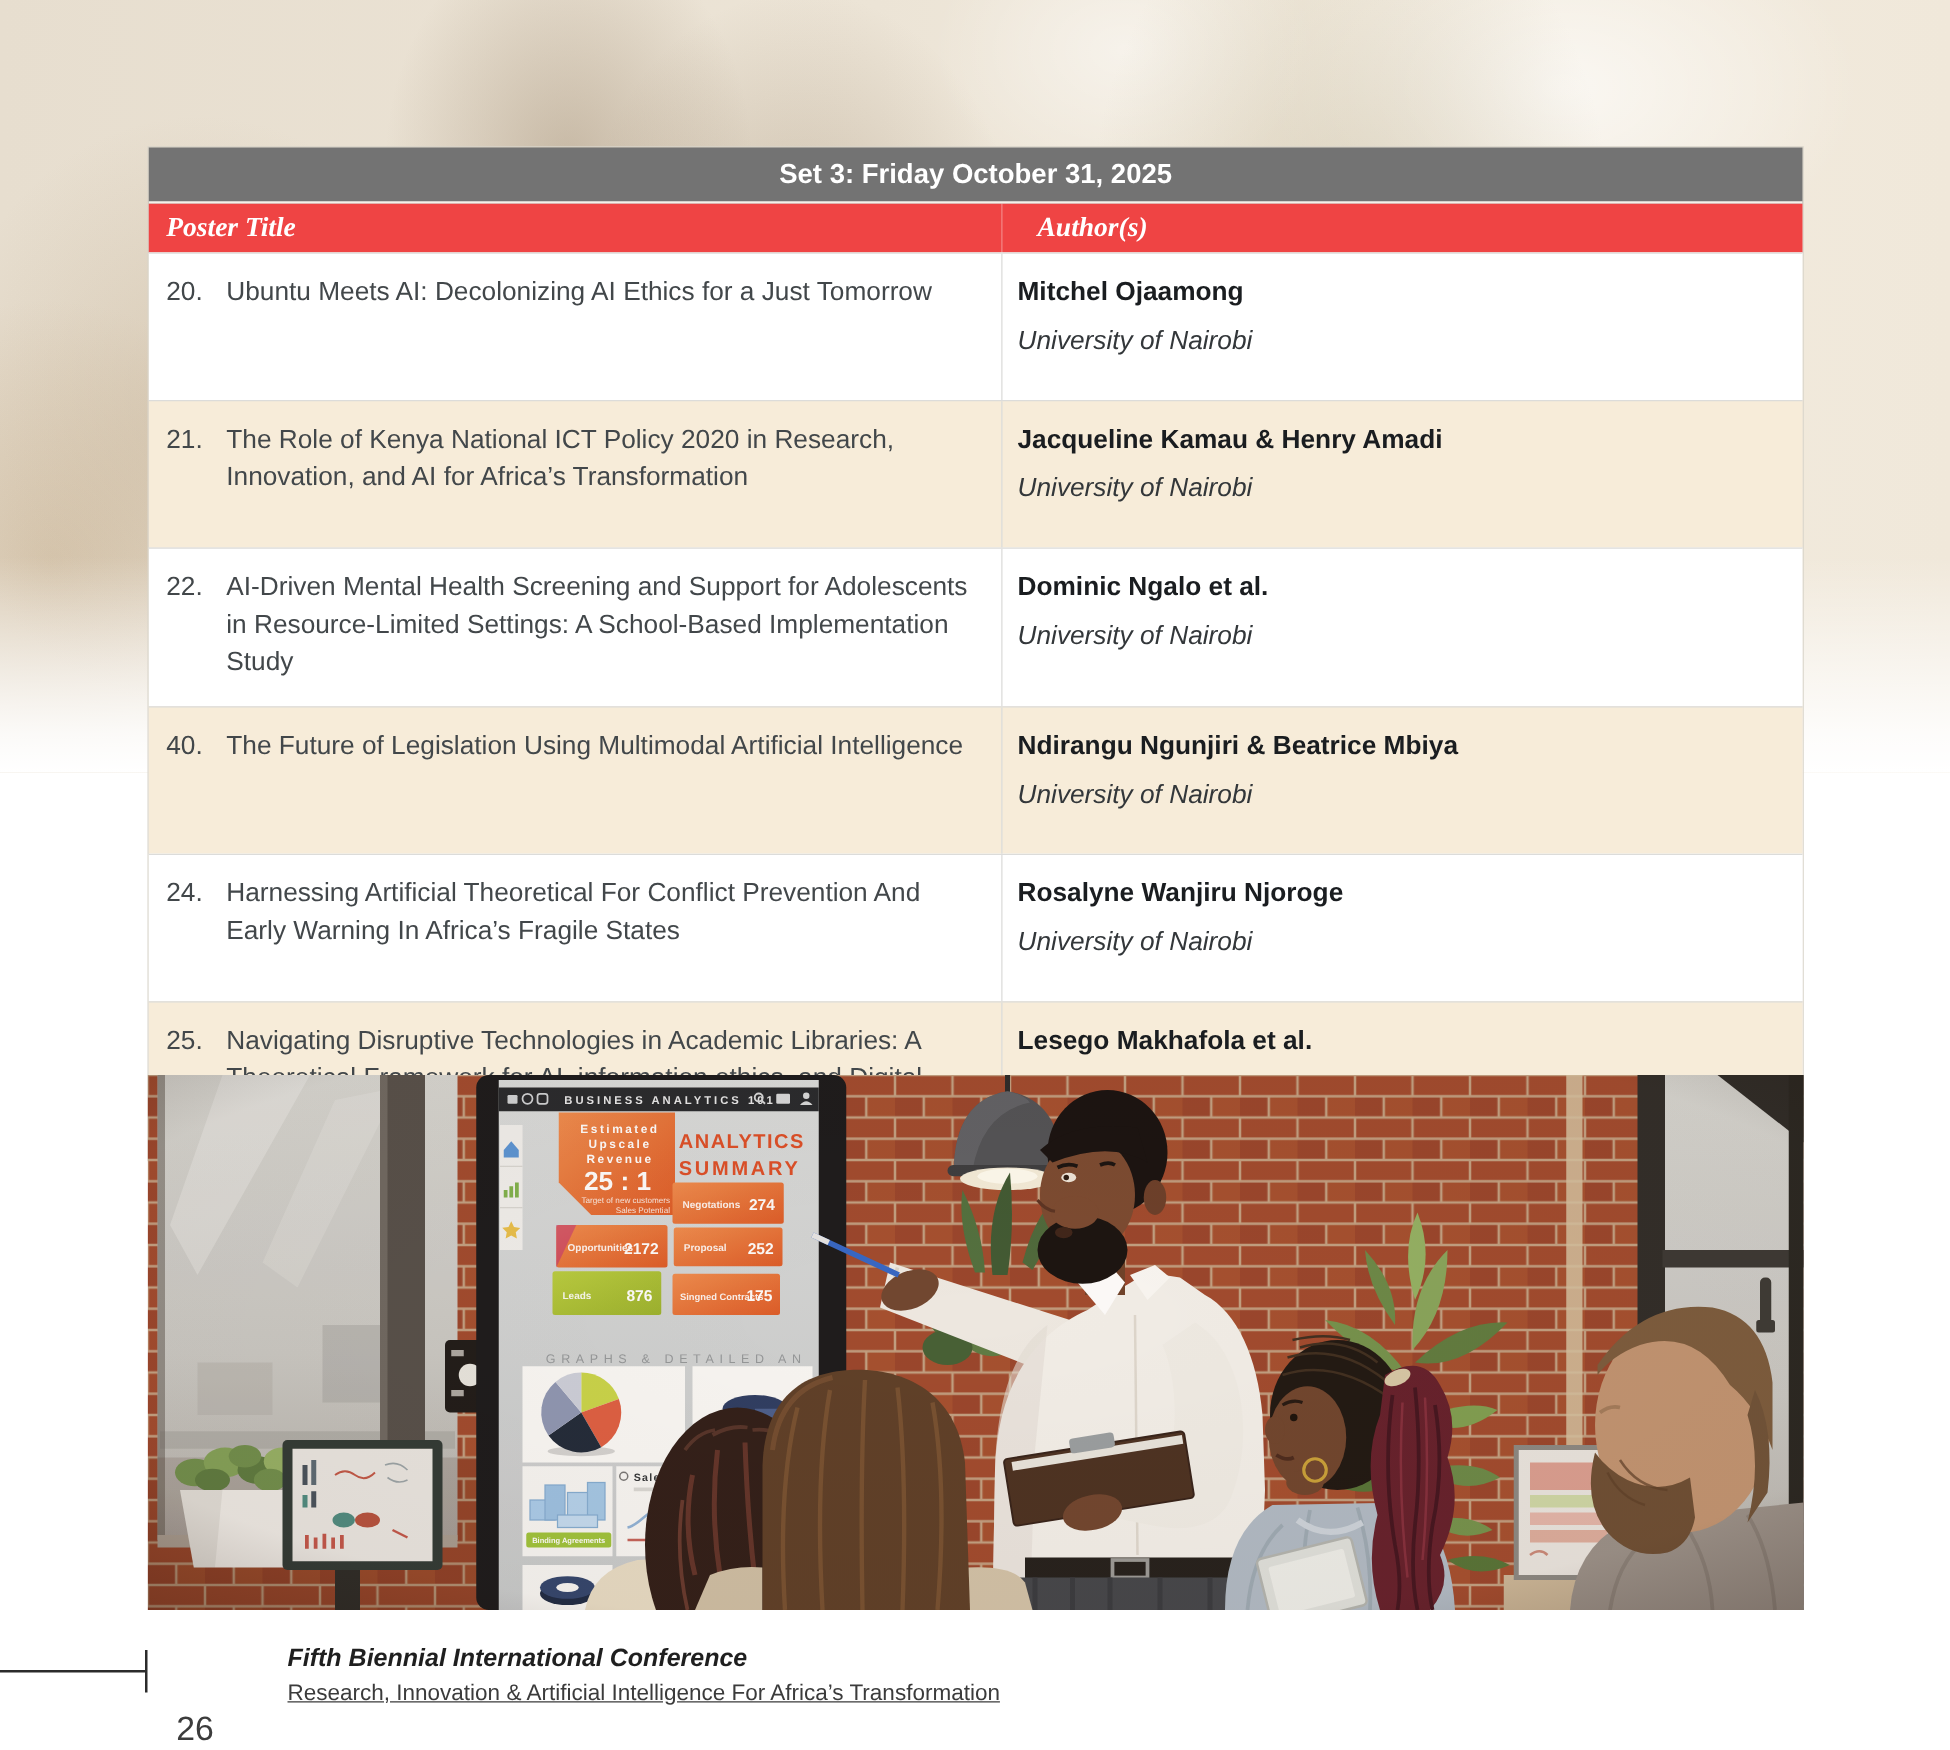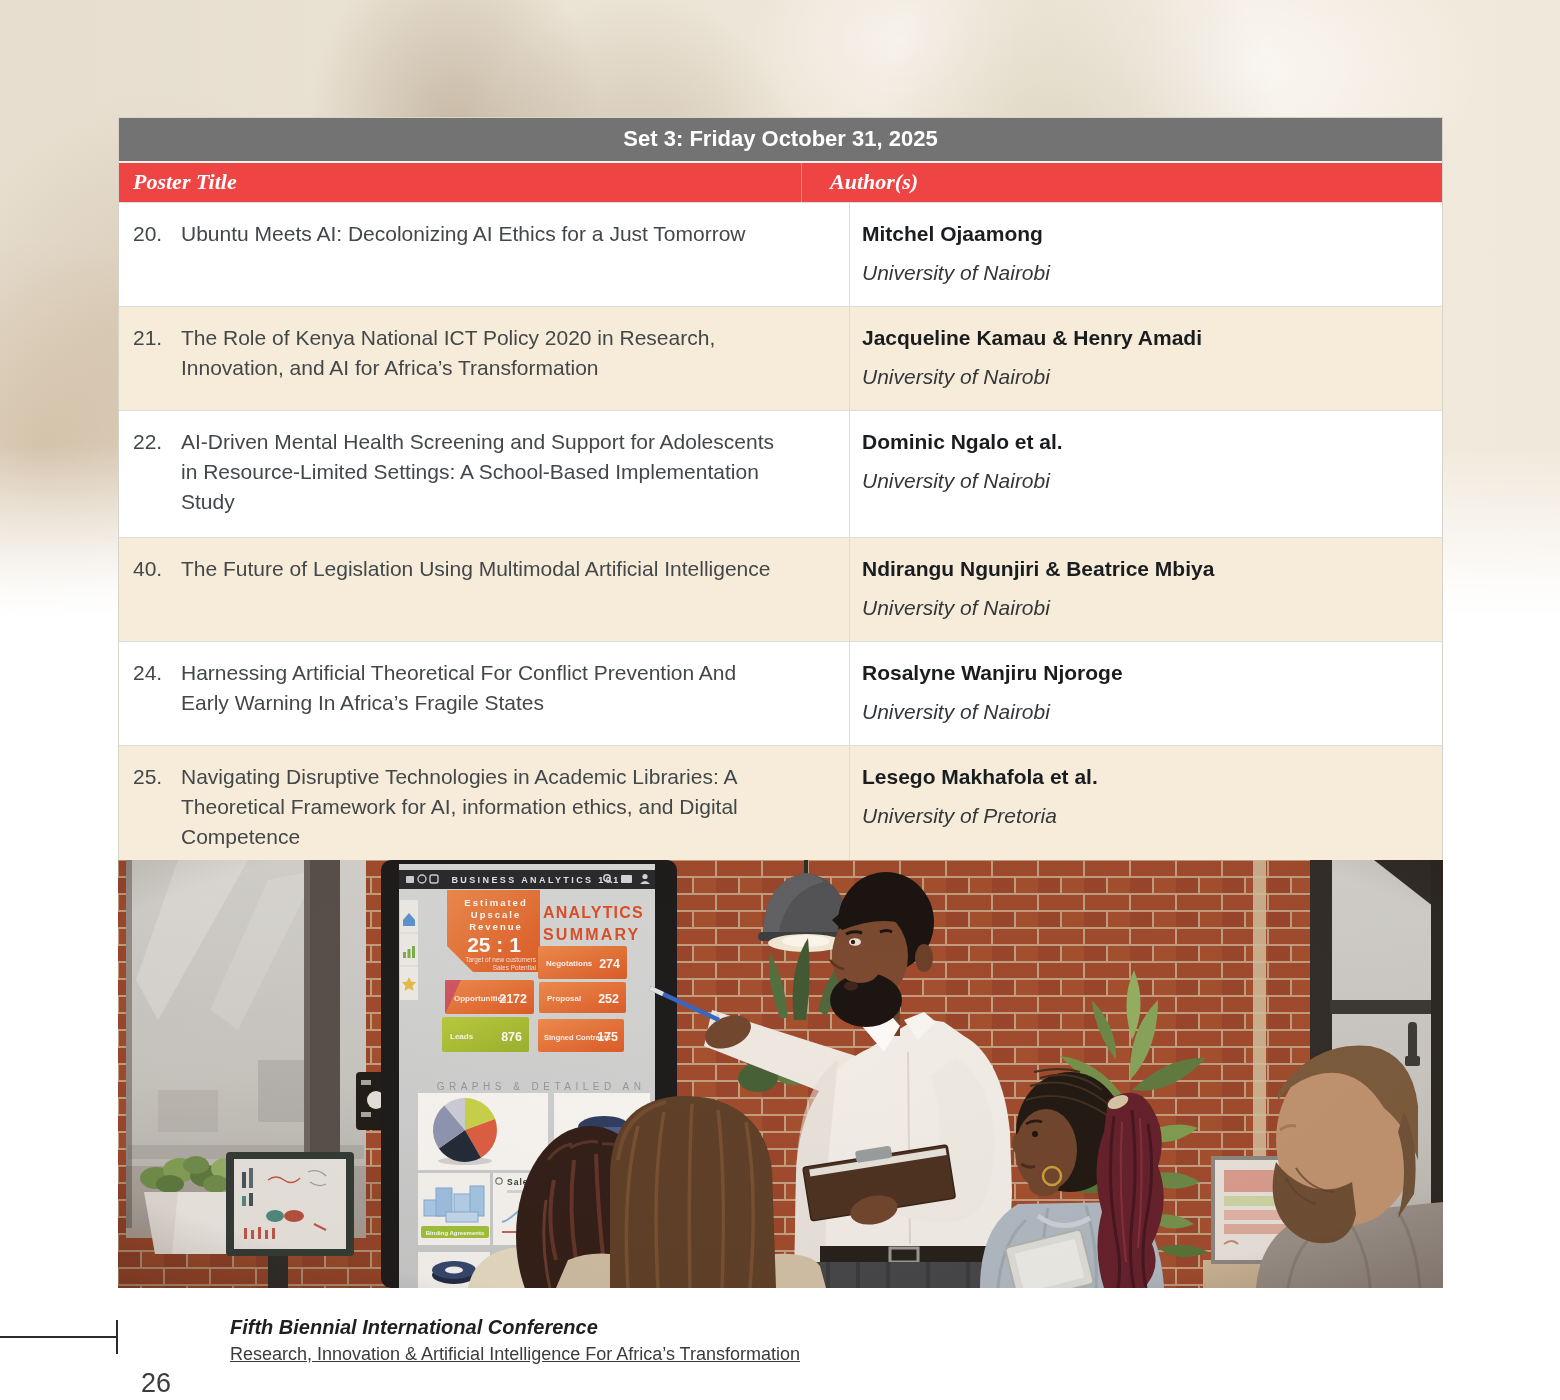--- a/index.html
+++ b/index.html
@@ -45,21 +45,21 @@
   .prow{display:flex;border-top:1px solid #dcdcda;background:#ffffff;}
   .prow.alt{background:#f7ecd9;}
   .cell-t{
     width:682px;box-sizing:border-box;display:flex;
     padding:16px 18px 20px 14px;line-height:30px;
   }
   .cell-t .num{width:48px;flex:0 0 48px;}
   .cell-t .ttl{flex:1;}
   .cell-a{
     flex:1;box-sizing:border-box;border-left:1px solid #dcdcda;
-    padding:16px 18px 18px 12px;line-height:30px;margin-left:48px;
+    padding:16px 18px 32px 12px;line-height:30px;
   }
   .aname{font-weight:bold;color:#1a1d20;}
   .aaff{font-style:italic;color:#33373a;margin-top:9px;}
   
   .photo{position:absolute;left:118px;top:860px;width:1325px;height:428px;overflow:hidden;}
   .photo svg{display:block;}
   
   .f-hline{position:absolute;left:0;top:1336px;width:117px;height:2px;background:#2b2b2b;}
   .f-vline{position:absolute;left:116px;top:1320px;width:2px;height:34px;background:#2b2b2b;}
   .f-page{position:absolute;left:141px;top:1368px;font-size:27px;color:#3c3c3c;}

